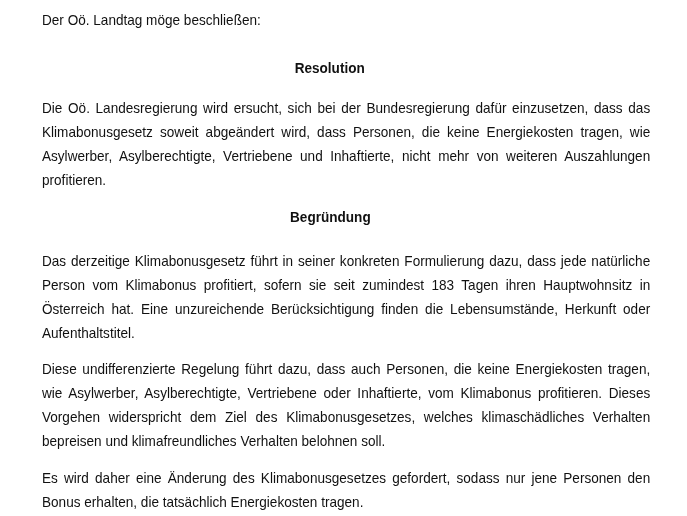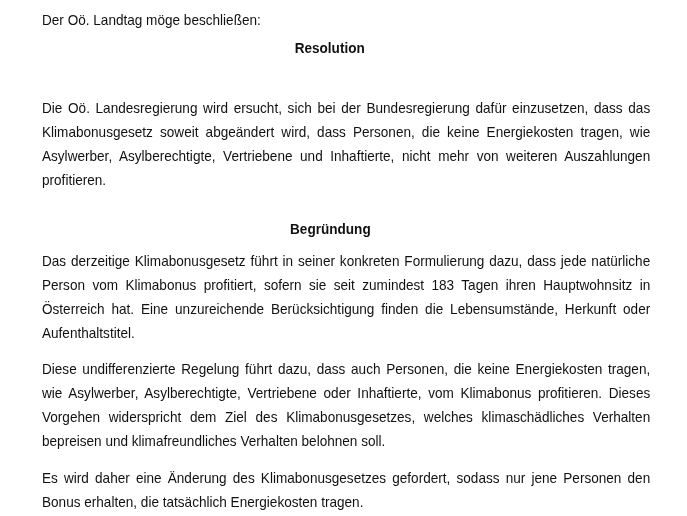--- a/index.html
+++ b/index.html
@@ -12,29 +12,29 @@
   .heading span { display:inline-block; transform:scaleX(0.93); }
 </style>
 </head>
 <body>
 
 <div class="doc">
   <div class="line-block" style="top:8px;">
     <div class="p">Der Oö. Landtag möge beschließen:</div>
   </div>
 
-  <div class="heading" style="top:36px;text-align:center;">
+  <div class="heading" style="top:56px;text-align:center;">
     <span>Resolution</span>
   </div>
 
   <div class="line-block" style="top:96px;">
     <div class="p">Die Oö. Landesregierung wird ersucht, sich bei der Bundesregierung dafür einzusetzen, dass das Klimabonusgesetz soweit abgeändert wird, dass Personen, die keine Energiekosten tragen, wie Asylwerber, Asylberechtigte, Vertriebene und Inhaftierte, nicht mehr von weiteren Auszahlungen profitieren.</div>
   </div>
 
-  <div class="heading" style="top:205px;margin-top:12px;">
+  <div class="heading" style="top:205px;">
     <span>Begründung</span>
   </div>
 
   <div class="line-block" style="top:249px;">
     <div class="p">Das derzeitige Klimabonusgesetz führt in seiner konkreten Formulierung dazu, dass jede natürliche Person vom Klimabonus profitiert, sofern sie seit zumindest 183 Tagen ihren Hauptwohnsitz in Österreich hat. Eine unzureichende Berücksichtigung finden die Lebensumstände, Herkunft oder Aufenthaltstitel.</div>
   </div>
 
   <div class="line-block" style="top:357px;">
     <div class="p">Diese undifferenzierte Regelung führt dazu, dass auch Personen, die keine Energiekosten tragen, wie Asylwerber, Asylberechtigte, Vertriebene oder Inhaftierte, vom Klimabonus profitieren.  Dieses Vorgehen widerspricht dem Ziel des Klimabonusgesetzes, welches klimaschädliches Verhalten bepreisen und klimafreundliches Verhalten belohnen soll.</div>
   </div>

